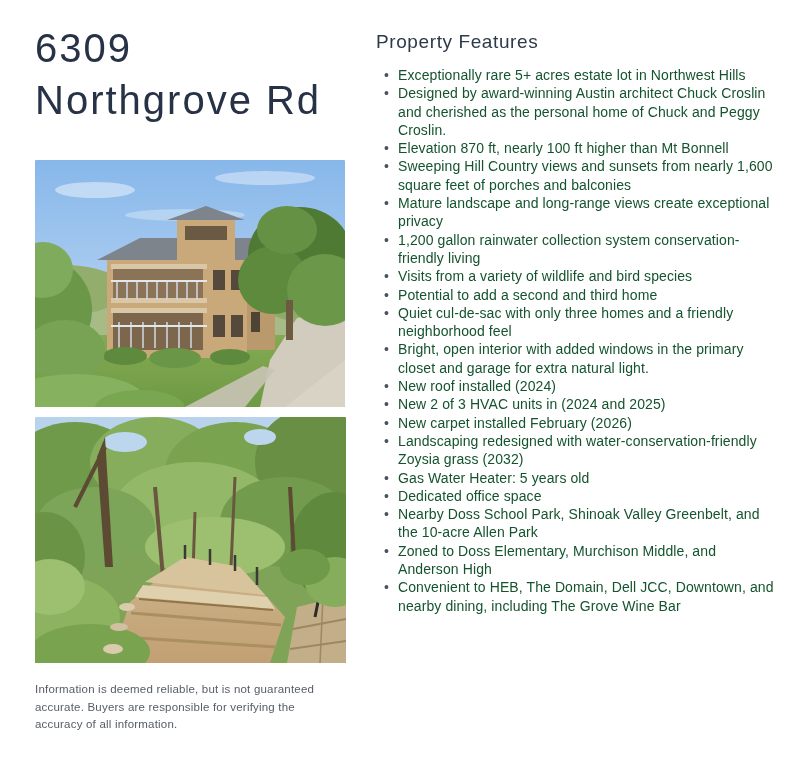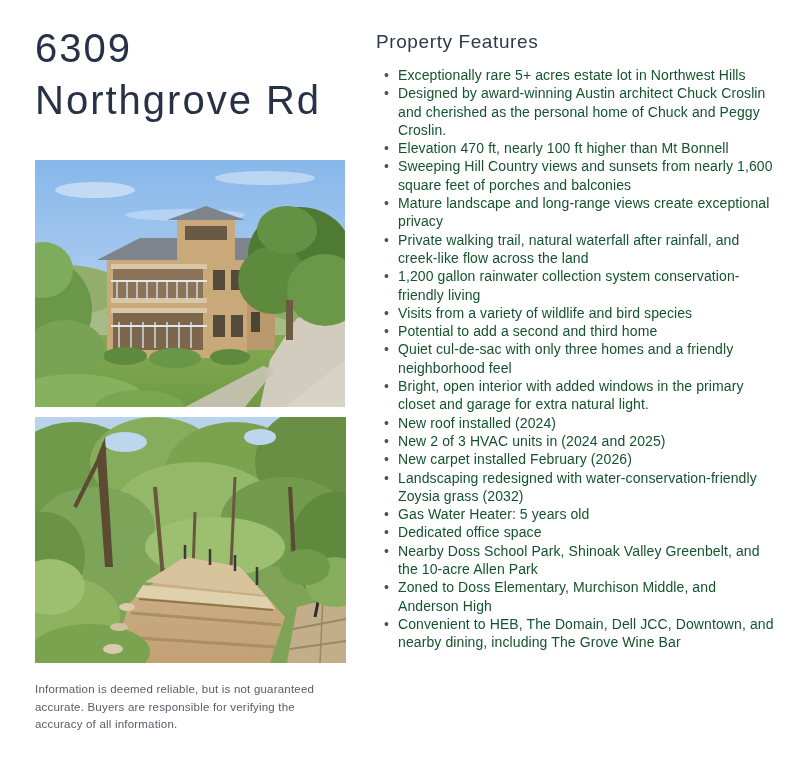--- a/index.html
+++ b/index.html
@@ -222,24 +222,23 @@
     </svg>
   </div>
 
   <p class="disclaimer">Information is deemed reliable, but is not guaranteed accurate. Buyers are responsible for verifying the accuracy of all information.</p>
 
   <h2 class="features-heading">Property Features</h2>
 
   <ul class="features-list">
       <li>Exceptionally rare 5+ acres estate lot in Northwest Hills</li>
       <li>Designed by award-winning Austin architect Chuck Croslin and cherished as the personal home of Chuck and Peggy Croslin.</li>
-      <li>Elevation 470 ft, nearly 100 ft higher than Mt Bonnell</li>
+      <li>Elevation 870 ft, nearly 100 ft higher than Mt Bonnell</li>
       <li>Sweeping Hill Country views and sunsets from nearly 1,600 square feet of porches and balconies</li>
       <li>Mature landscape and long-range views create exceptional privacy</li>
-      <li>Private walking trail, natural waterfall after rainfall, and creek-like flow across the land</li>
       <li>1,200 gallon rainwater collection system conservation-friendly living</li>
       <li>Visits from a variety of wildlife and bird species</li>
       <li>Potential to add a second and third home</li>
       <li>Quiet cul-de-sac with only three homes and a friendly neighborhood feel</li>
       <li>Bright, open interior with added windows in the primary closet and garage for extra natural light.</li>
       <li>New roof installed (2024)</li>
       <li>New 2 of 3 HVAC units in (2024 and 2025)</li>
       <li>New carpet installed February (2026)</li>
       <li>Landscaping redesigned with water-conservation-friendly Zoysia grass (2032)</li>
       <li>Gas Water Heater: 5 years old</li>

